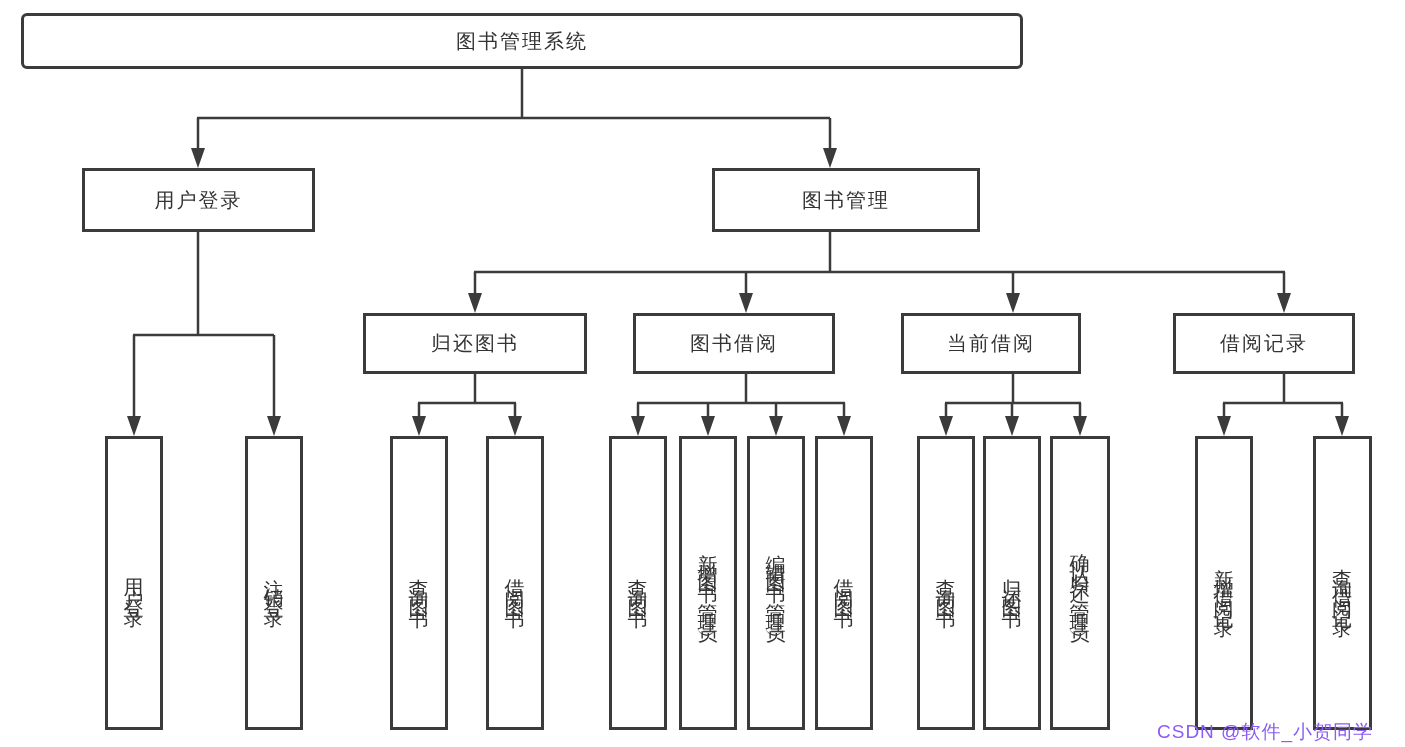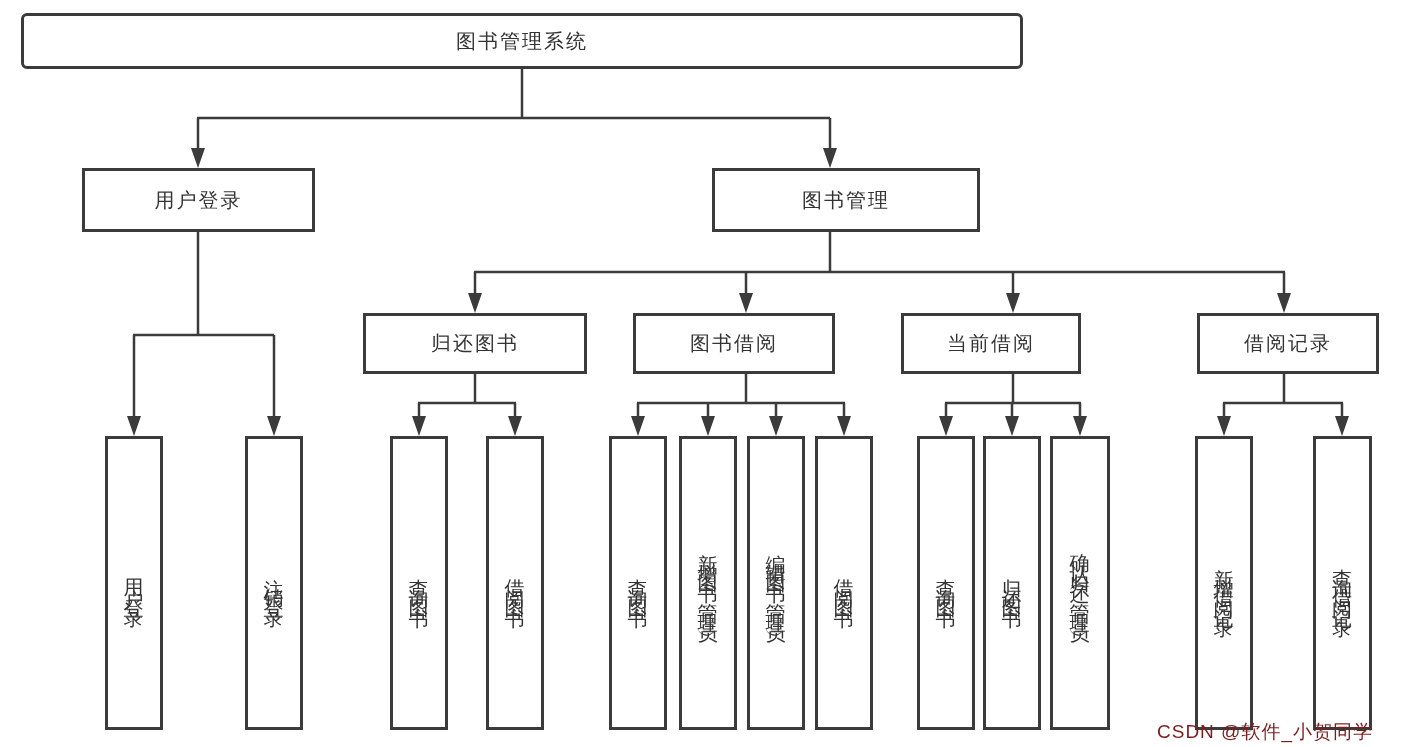--- a/index.html
+++ b/index.html
@@ -53,21 +53,21 @@
     font-size: 20px;
     line-height: 1;
     letter-spacing: 10px;
     white-space: nowrap;
   }
   .watermark {
     position: absolute;
     left: 1157px;
     top: 719px;
     font-size: 19px;
-    color: #7f1d1d;
+    color: #8b5cf6;
     letter-spacing: 1px;
     z-index: 3;
     white-space: nowrap;
   }
 </style>
 </head>
 <body>
 
 <div class="canvas">
 
@@ -150,21 +150,21 @@
 
   <div class="hnode" style="left:363px; top:313px; width:224px; height:61px;">
     <span>归还图书</span>
   </div>
   <div class="hnode" style="left:633px; top:313px; width:202px; height:61px;">
     <span>图书借阅</span>
   </div>
   <div class="hnode" style="left:901px; top:313px; width:180px; height:61px;">
     <span>当前借阅</span>
   </div>
-  <div class="hnode" style="left:1173px; top:313px; width:182px; height:61px;margin-left:24px;">
+  <div class="hnode" style="left:1173px; top:313px; width:182px; height:61px;">
     <span>借阅记录</span>
   </div>
 
   <div class="vnode" style="left:105px; width:58px;">
     <span class="vtext">用户登录</span>
   </div>
   <div class="vnode" style="left:245px; width:58px;">
     <span class="vtext">注销登录</span>
   </div>
 

